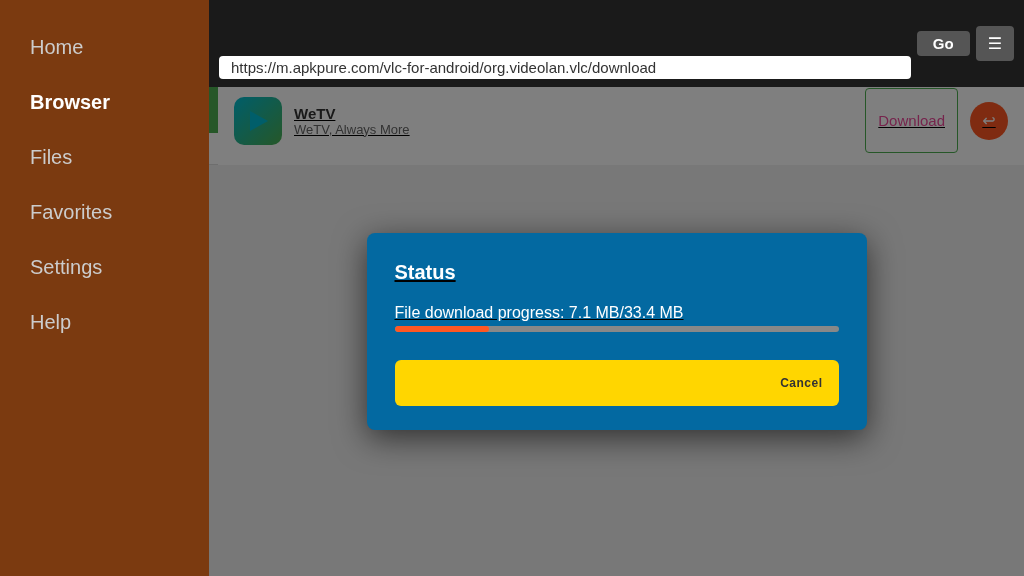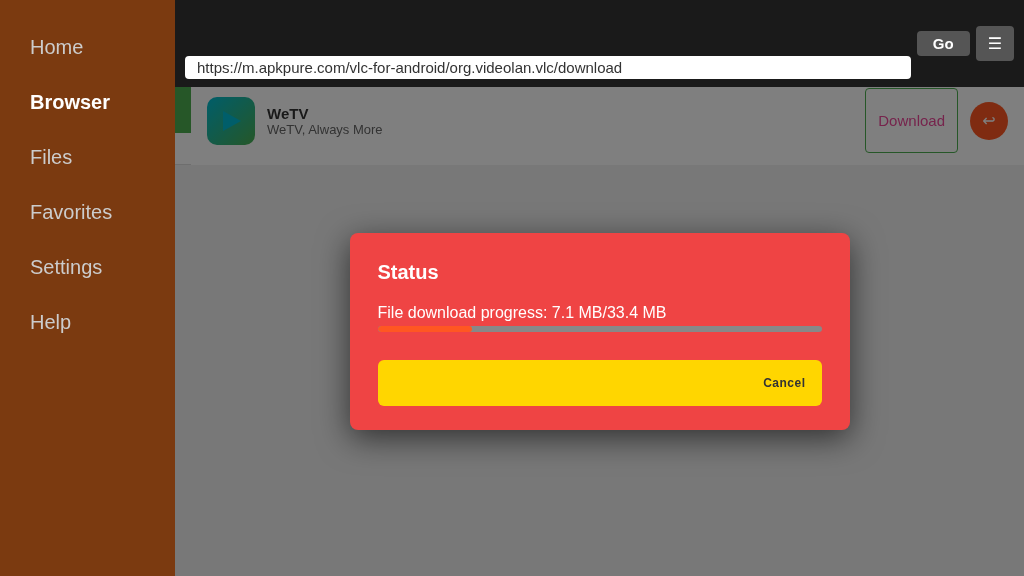--- a/index.html
+++ b/index.html
@@ -7,21 +7,21 @@
       width: 1024px;
       height: 576px;
       overflow: hidden;
       background: #1a1a1a;
       font-family: 'Segoe UI', Arial, sans-serif;
       display: flex;
     }
 
     
     #sidebar {
-      width: 175px;
+      width: 209px;
       height: 576px;
       background: #7B3A10;
       display: flex;
       flex-direction: column;
       padding: 20px 0;
       flex-shrink: 0;
     }
     .sidebar-item {
       padding: 16px 30px;
       color: #ccc;
@@ -135,28 +135,29 @@
       flex: 1;
       position: relative;
       display: flex;
       flex-direction: column;
     }
 
     
     #wetv-section {
       position: absolute;
       bottom: 0;
-      left: 16px;
+      left: 9px;
       right: 0;
       background: #fff;
       padding: 12px 16px;
       display: flex;
       align-items: center;
       gap: 12px;
       border-top: 1px solid #ddd;
+      text-decoration: underline;
     }
     #wetv-logo {
       width: 48px;
       height: 48px;
       border-radius: 10px;
       background: linear-gradient(135deg, #00bcd4, #4CAF50);
       display: flex;
       align-items: center;
       justify-content: center;
       flex-shrink: 0;
@@ -208,25 +209,26 @@
       left: 0;
       right: 0;
       bottom: 0;
       background: rgba(0,0,0,0.5);
       display: flex;
       align-items: center;
       justify-content: center;
       z-index: 100;
     }
     #status-modal {
-      background: #ef4444;
+      background: #0369a1;
       border-radius: 8px;
       padding: 28px 28px 24px;
       width: 500px;
       box-shadow: 0 8px 32px rgba(0,0,0,0.6);
+      text-decoration: underline;
     }
     #modal-title {
       color: #fff;
       font-size: 20px;
       font-weight: 700;
       margin-bottom: 20px;
     }
     #progress-text {
       color: #fff;
       font-size: 16px;

